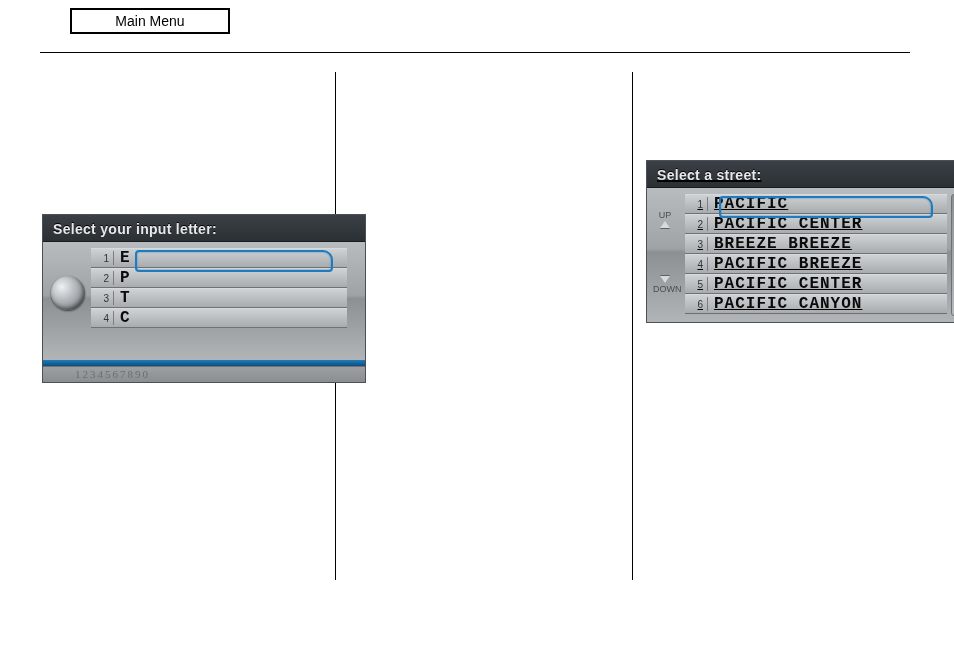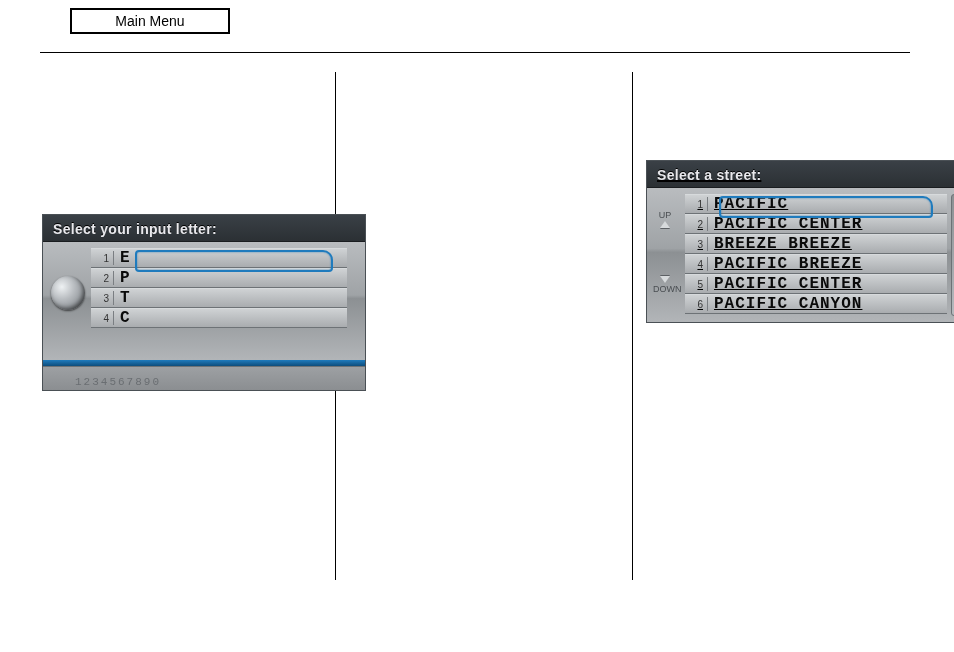--- a/index.html
+++ b/index.html
@@ -113,25 +113,25 @@
     box-shadow: 0 0 2px rgba(31,123,189,.8) inset;
   }
   .dial-knob {
     position: absolute;
     width: 34px; height: 34px;
     border-radius: 50%;
     background: radial-gradient(circle at 32% 32%, #eef1f3 0%, #b6babe 40%, #6d7277 100%);
     box-shadow: inset -2px -2px 4px rgba(0,0,0,.5), 0 1px 2px rgba(0,0,0,.6);
   }
   .footer-digits {
-    font-family: Liberation Mono, monospace;
+    font-family: Liberation Serif, serif;
     font-size: 11px;
     color: #6a6e72;
     letter-spacing: 2px;
-    padding: 9px 0 2px 32px;
+    padding: 1px 0 2px 32px;
     background: linear-gradient(#9da0a3,#8b8e91);
     border-top: 1px solid #6d7276;
   }
   .blue-strip {
     height: 6px;
     background: linear-gradient(#1f7bbd,#0d4d7c);
   }
 
   
   .screen1 { left: 42px; top: 214px; width: 324px; }

